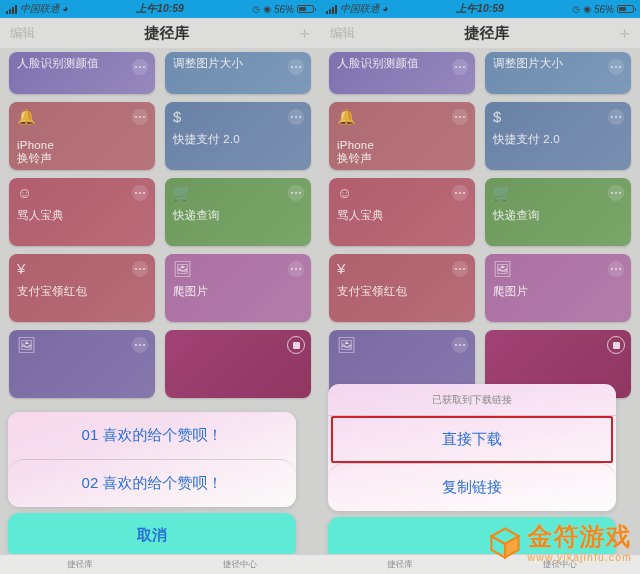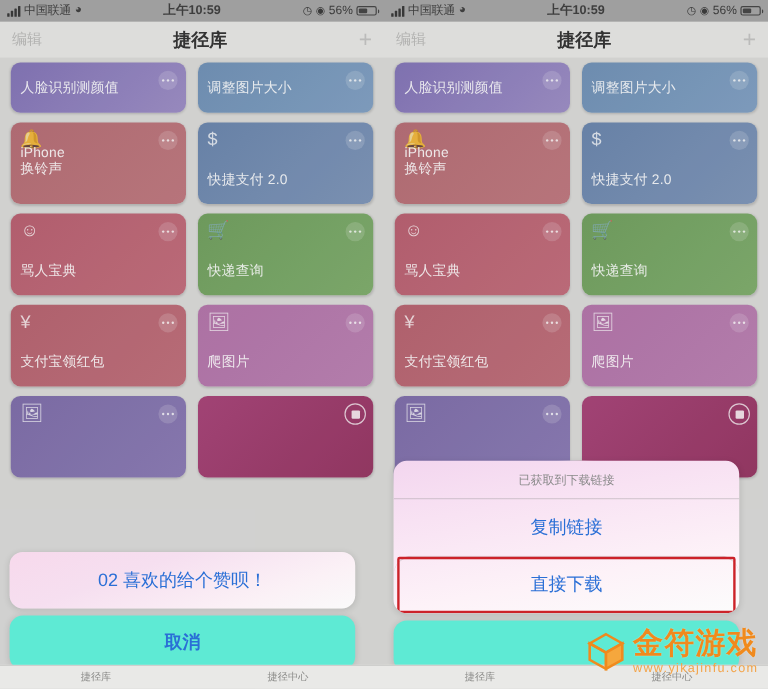--- a/index.html
+++ b/index.html
@@ -11,21 +11,21 @@
   .screens { display:flex; width:640px; height:574px; }
   .phone {
     position:relative; width:320px; height:574px;
     background:#d9d9d7; overflow:hidden;
   }
 
   
   .statusbar {
     height:18px; display:flex; align-items:center;
     padding:0 6px; font-size:10.5px; color:#3a3a3a;
-    background:#a3a3a3; position:relative;
+    background:#0ea5e9; position:relative;font-style:italic;
   }
   .sb-left { display:flex; align-items:center; gap:3px; }
   .bars { display:flex; align-items:flex-end; gap:1px; height:9px; }
   .bars i { width:2px; background:#333; display:block; border-radius:.5px; }
   .bars i:nth-child(1){height:3px}
   .bars i:nth-child(2){height:5px}
   .bars i:nth-child(3){height:7px}
   .bars i:nth-child(4){height:9px}
   .carrier { font-size:10px; letter-spacing:-.2px; }
   .wifi { font-size:10px; line-height:1; }
@@ -65,25 +65,25 @@
   .tile {
     height:68px; border-radius:8px; position:relative;
     padding:7px 8px; overflow:hidden;
     box-shadow:0 1px 2px rgba(0,0,0,.16);
   }
   .tile.short { height:42px; }
   .tile-icon {
     font-size:15px; color:rgba(255,255,255,.78); line-height:1;
   }
   .tile-label {
-    position:absolute; left:8px; bottom:13px; right:8px;
+    position:absolute; left:8px; bottom:24px; right:8px;
     font-size:11.5px; color:rgba(255,255,255,.9);
     line-height:1.15; letter-spacing:.2px;
   }
-  .tile-label.two { bottom:22px; }
+  .tile-label.two { bottom:5px; }
   .dots {
     position:absolute; right:7px; top:7px;
     width:16px; height:16px; border-radius:50%;
     background:rgba(255,255,255,.16);
     display:flex; align-items:center; justify-content:center; gap:1.5px;
   }
   .dots i { width:2.5px; height:2.5px; border-radius:50%; background:rgba(255,255,255,.8); }
   .stopbtn {
     position:absolute; right:6px; top:6px;
     width:18px; height:18px; border-radius:50%;
@@ -269,20 +269,21 @@
           <div class="stopbtn">
             <i></i>
           </div>
         </div>
       </div>
 
     <div class="dim"></div>
 
     <div class="sheet left">
       <div class="card opts-left">
+        <div class="sheet-row">01 喜欢的给个赞呗！</div>
         <div class="sheet-row">02 喜欢的给个赞呗！</div>
       </div>
       <div class="card cancel">
         <div class="cancel-row">取消</div>
       </div>
     </div>
 
     <div class="tabbar">
       <div class="tabitem">捷径库</div>
       <div class="tabitem">捷径中心</div>
@@ -403,25 +404,25 @@
             <i></i>
           </div>
         </div>
       </div>
 
     <div class="dim"></div>
 
     <div class="sheet right">
       <div class="card opts-right">
         <div class="sheet-title">已获取到下载链接</div>
-        <div class="sheet-row">复制链接</div>
         <div class="sheet-row">
           <span>直接下载</span>
           <span class="highlight"></span>
         </div>
+        <div class="sheet-row">复制链接</div>
       </div>
       <div class="card cancel">
         <div class="cancel-row">&nbsp;</div>
       </div>
     </div>
 
     <div class="tabbar">
       <div class="tabitem">捷径库</div>
       <div class="tabitem">捷径中心</div>
     </div>

